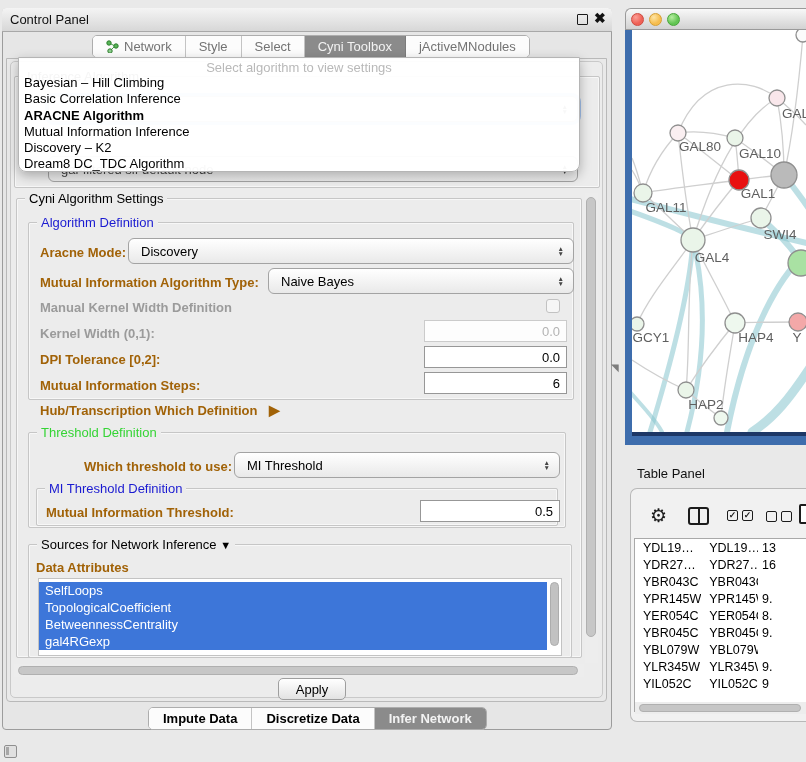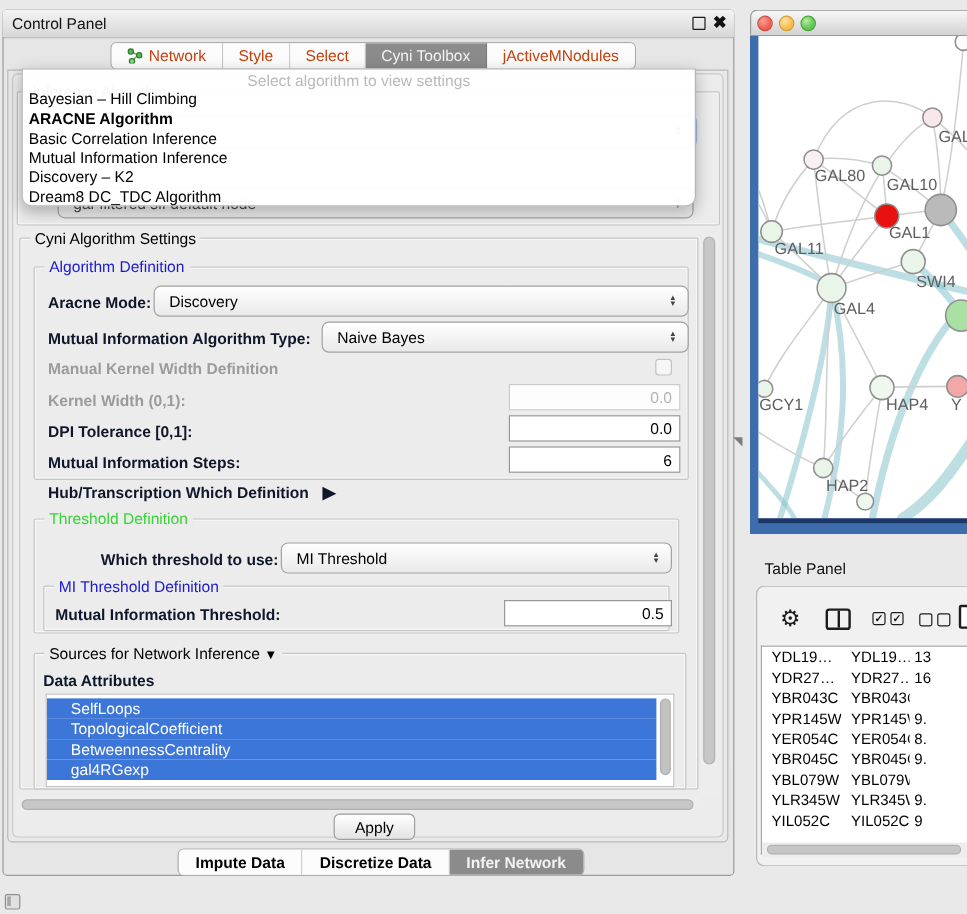--- a/index.html
+++ b/index.html
@@ -15,38 +15,38 @@
     background:linear-gradient(#f4f4f4,#d7d7d7); border-bottom:1px solid #a8a8a8;
     border-radius:4px 4px 0 0; }
   .cp-title { left:10px; top:12px; font-size:13px; color:#111; }
   .float-icon { left:577px; top:14px; width:11px; height:11px; border:1.6px solid #1a1a1a; border-radius:1px; cursor:pointer; }
   .close-icon { left:594px; top:10px; font-size:14px; font-weight:bold; color:#111; cursor:pointer; }
 
   
   .tab-bar { left:92px; top:35px; height:23px; display:flex; border:1px solid #adadad;
     border-radius:5px; overflow:hidden; background:#fcfcfc; }
   .tab { display:flex; align-items:center; gap:5px; padding:0 13px; font-size:13px; font-weight:500;
-    color:#c2410c; border-right:1px solid #c4c4c4; cursor:pointer; background:#fcfcfc; }
+    color:#737373; border-right:1px solid #c4c4c4; cursor:pointer; background:#fcfcfc; }
   .tab:last-child { border-right:none; }
   .tab.selected { background:#8b8b8b; color:#f3f3f3; border-right-color:#7c7c7c; }
 
   .cp-content { left:6px; top:58px; width:601px; height:644px; background:#e9e9e9;
     border:1px solid #b9b9b9; border-radius:0 0 4px 4px; }
   .cp-inset { left:10px; top:61px; width:593px; height:637px; background:#ececec;
     border:1px solid #c9c9c9; border-radius:5px; }
 
   
   .grp { position:absolute; border:1px solid #c6c6c6; border-radius:2px;
     box-shadow:inset 0 0 0 1px #f7f7f7; }
   .grp-title { position:absolute; top:-8px; left:8px; background:#ececec; padding:0 4px;
     font-size:13px; color:#000; white-space:nowrap; }
   .t-blue { color:#1a1ad1; }
   .t-green { color:#35d435; }
 
-  .lbl { position:absolute; font-size:13px; font-weight:bold; color:#0f172a; white-space:nowrap; }
+  .lbl { position:absolute; font-size:13px; font-weight:bold; color:#a16207; white-space:nowrap; }
   .lbl-gray { color:#9b9b9b; }
 
   .combo { position:absolute; height:26px; background:linear-gradient(#ffffff,#e9e9e9);
     border:1px solid #a3a3a3; border-radius:6px; font-size:13px; color:#000;
     display:flex; align-items:center; padding-left:12px; cursor:pointer; }
   .combo .arrows { position:absolute; right:9px; top:50%; transform:translateY(-50%);
     font-size:6.5px; line-height:5px; color:#444; text-align:center; }
   .combo.focused { box-shadow:0 0 0 3px rgba(112,162,233,.6); }
 
   .field { position:absolute; height:22px; background:#ffffff; border:1px solid #979797;
@@ -72,21 +72,21 @@
   .vscroll-thumb { left:586px; top:197px; width:10px; height:440px; background:#c7c7c7;
     border:1px solid #b0b0b0; border-radius:5px; cursor:pointer; }
   .hscroll-track { left:14px; top:664px; width:570px; height:13px; background:#ededed; }
   .hscroll-thumb { left:18px; top:666px; width:560px; height:9px; background:#c7c7c7;
     border:1px solid #b0b0b0; border-radius:5px; cursor:pointer; }
 
   
   .attr-list { left:38px; top:578px; width:524px; height:78px; background:#ffffff;
     border:1px solid #c3c3c3; overflow:hidden; }
   .attr-item { height:17px; line-height:17px; width:508px; background:#3d76d9; color:#fff;
-    font-size:13px; padding-left:20px; cursor:pointer; }
+    font-size:13px; padding-left:6px; cursor:pointer; }
   .attr-item:first-child { margin-top:3px; }
   .list-scroll-thumb { left:550px; top:582px; width:9px; height:64px; background:#c2c2c2;
     border:1px solid #adadad; border-radius:5px; cursor:pointer; }
 
   .apply-btn { left:278px; top:678px; width:68px; height:22px; border:1px solid #9e9e9e;
     border-radius:5px; background:linear-gradient(#ffffff,#e3e3e3); font-size:13px;
     color:#000; display:flex; align-items:center; justify-content:center; cursor:pointer; }
 
   .bottom-tab-bar { top:707px; left:148px; height:23px; display:flex;
     border:1px solid #adadad; border-radius:5px; overflow:hidden; background:#fcfcfc; }
@@ -189,22 +189,22 @@
   </div>
   <div class="combo" style="left:48px; top:156px; width:530px;">
     <span style="color:#454545;">gal-filtered sif default node</span>
     <span class="arrows">▲<br>▼</span>
   </div>
 
   <div class="abs popup">
     <div class="popup-placeholder">Select algorithm to view settings</div>
     <div id="popup-list">
         <div class="popup-item">Bayesian – Hill Climbing</div>
+        <div class="popup-item">Basic Correlation Inference</div>
         <div class="popup-item bold">ARACNE Algorithm</div>
-        <div class="popup-item">Basic Correlation Inference</div>
         <div class="popup-item">Mutual Information Inference</div>
         <div class="popup-item">Discovery – K2</div>
         <div class="popup-item">Dream8 DC_TDC Algorithm</div>
       </div>
   </div>
 
   <div class="grp" style="left:16px; top:198px; width:566px; height:460px;">
     <span class="grp-title">Cyni Algorithm Settings</span>
   </div>
 
@@ -218,21 +218,21 @@
   </div>
   <div class="lbl" style="left:40px; top:275px;">Mutual Information Algorithm Type:</div>
   <div class="combo" style="left:268px; top:268px; width:306px;">
     <span>Naive Bayes</span>
     <span class="arrows">▲<br>▼</span>
   </div>
   <div class="lbl lbl-gray" style="left:40px; top:300px;">Manual Kernel Width Definition</div>
   <div class="checkbox" style="left:546px; top:299px;"></div>
   <div class="lbl lbl-gray" style="left:40px; top:326px;">Kernel Width (0,1):</div>
   <input class="field disabled" style="left: 424px; top: 320px; width: 143px;" readonly="" disabled="" value="0.0">
-  <div class="lbl" style="left:40px; top:352px;">DPI Tolerance [0,1]:</div>
+  <div class="lbl" style="left:40px; top:352px;">DPI Tolerance [0,2]:</div>
   <input class="field" style="left: 424px; top: 346px; width: 143px;" readonly="" value="0.0">
   <div class="lbl" style="left:40px; top:378px;">Mutual Information Steps:</div>
   <input class="field" style="left: 424px; top: 372px; width: 143px;" readonly="" value="6">
 
   <div class="lbl" style="left:40px; top:402px;">
     <span>Hub/Transcription Which Definition</span>
     <span style="margin-left:8px; font-size:14px;">▶</span>
   </div>
 
   <div class="grp" style="left:28px; top:432px; width:538px; height:96px;">

